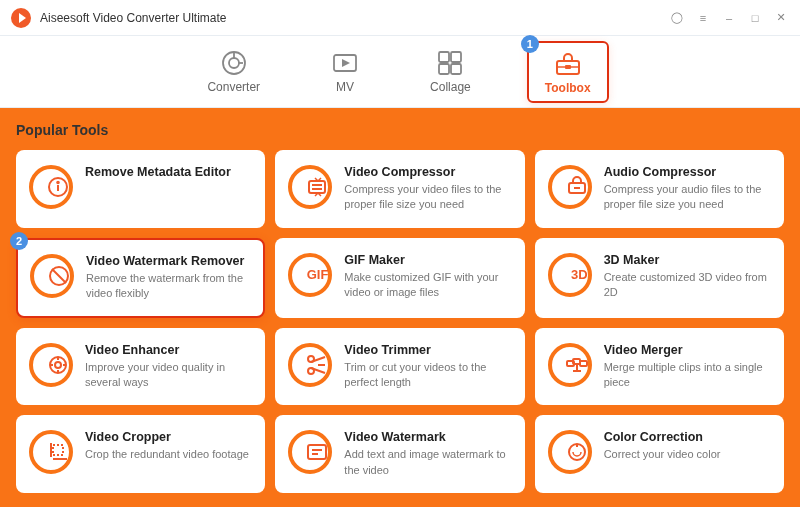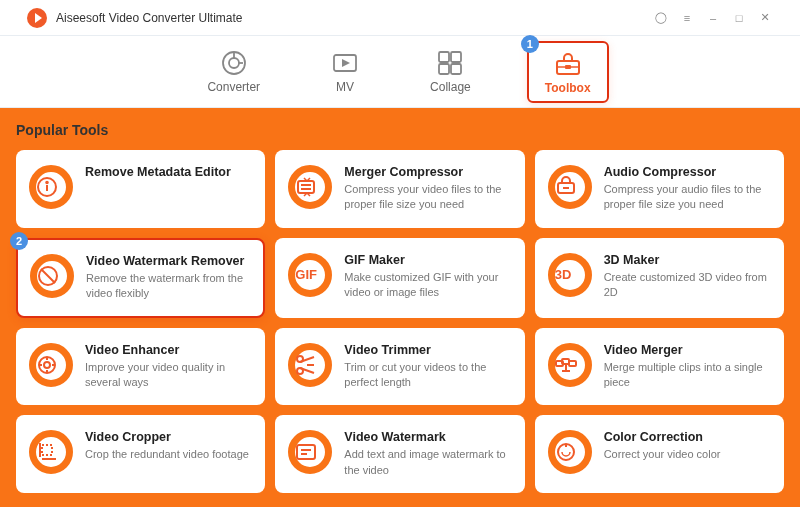--- a/index.html
+++ b/index.html
@@ -11,21 +11,21 @@
       overflow: hidden;
       user-select: none;
     }
 
     
     .title-bar {
       display: flex;
       align-items: center;
       background: #ffffff;
       height: 36px;
-      padding: 0 26px;
+      padding: 0 10px;
       border-bottom: 1px solid #e8edf2;
     }
     .title-bar-logo {
       width: 22px;
       height: 22px;
       margin-right: 8px;
     }
     .title-bar-title {
       font-size: 12px;
       color: #333;
@@ -135,24 +135,24 @@
     }
     .tool-card.highlighted {
       border: 2px solid #e03010;
       box-shadow: 0 2px 10px rgba(220,50,20,0.2);
     }
 
     .tool-icon-wrap {
       width: 44px;
       height: 44px;
       border-radius: 50%;
-      border: 7px solid #f97316;
-      display: flex;
-      align-items: center;
-      justify-content: flex-start;
+      border: 4px solid #f97316;
+      display: flex;
+      align-items: center;
+      justify-content: flex-end;
       flex-shrink: 0;
       color: #f05a28;
       font-size: 18px;
     }
     .tool-text .tool-name {
       font-size: 12.5px;
       font-weight: 600;
       color: #222;
       margin-bottom: 3px;
     }
@@ -266,21 +266,21 @@
       <div class="tool-card" style="position: relative;">
         <div class="tool-icon-wrap">
           <svg width="22" height="22" viewBox="0 0 22 22" stroke="#f05a28" stroke-width="2" fill="none">
             <rect x="3" y="5" width="16" height="12" rx="2"></rect>
             <line x1="6" y1="9" x2="16" y2="9"></line>
             <line x1="6" y1="13" x2="16" y2="13"></line>
             <path d="M9 2l3 3 3-3M9 20l3-3 3 3" stroke="#f05a28" stroke-width="1.5"></path>
           </svg>
         </div>
         <div class="tool-text">
-          <div class="tool-name">Merger Compressor</div>
+          <div class="tool-name">Video Compressor</div>
           <div class="tool-desc">Compress your video files to the proper file size you need</div>
         </div>
       </div>
       <div class="tool-card" style="position: relative;">
         <div class="tool-icon-wrap">
           <svg width="22" height="22" viewBox="0 0 22 22" stroke="#f05a28" stroke-width="2" fill="none">
             <rect x="3" y="7" width="16" height="10" rx="2"></rect>
             <path d="M7 7V5a4 4 0 018 0v2"></path>
             <line x1="8" y1="12" x2="14" y2="12"></line>
           </svg>

